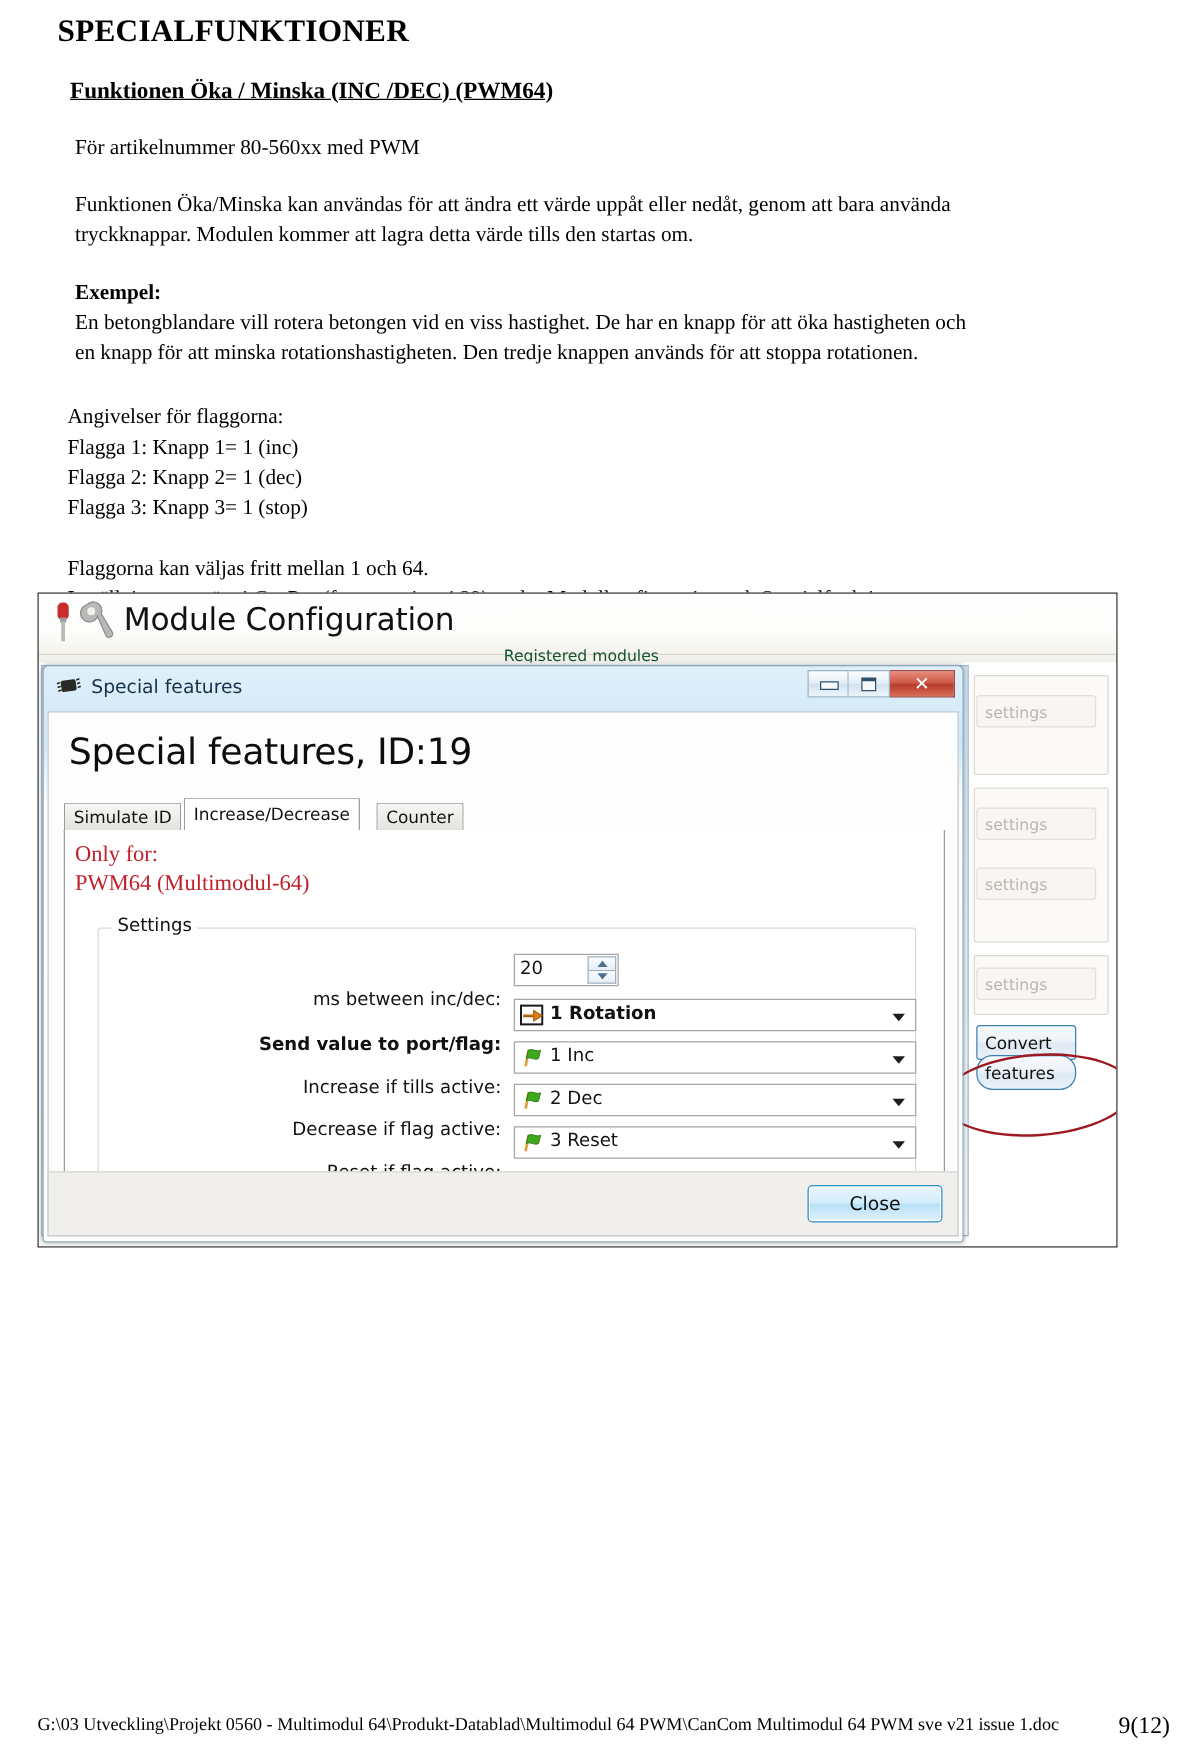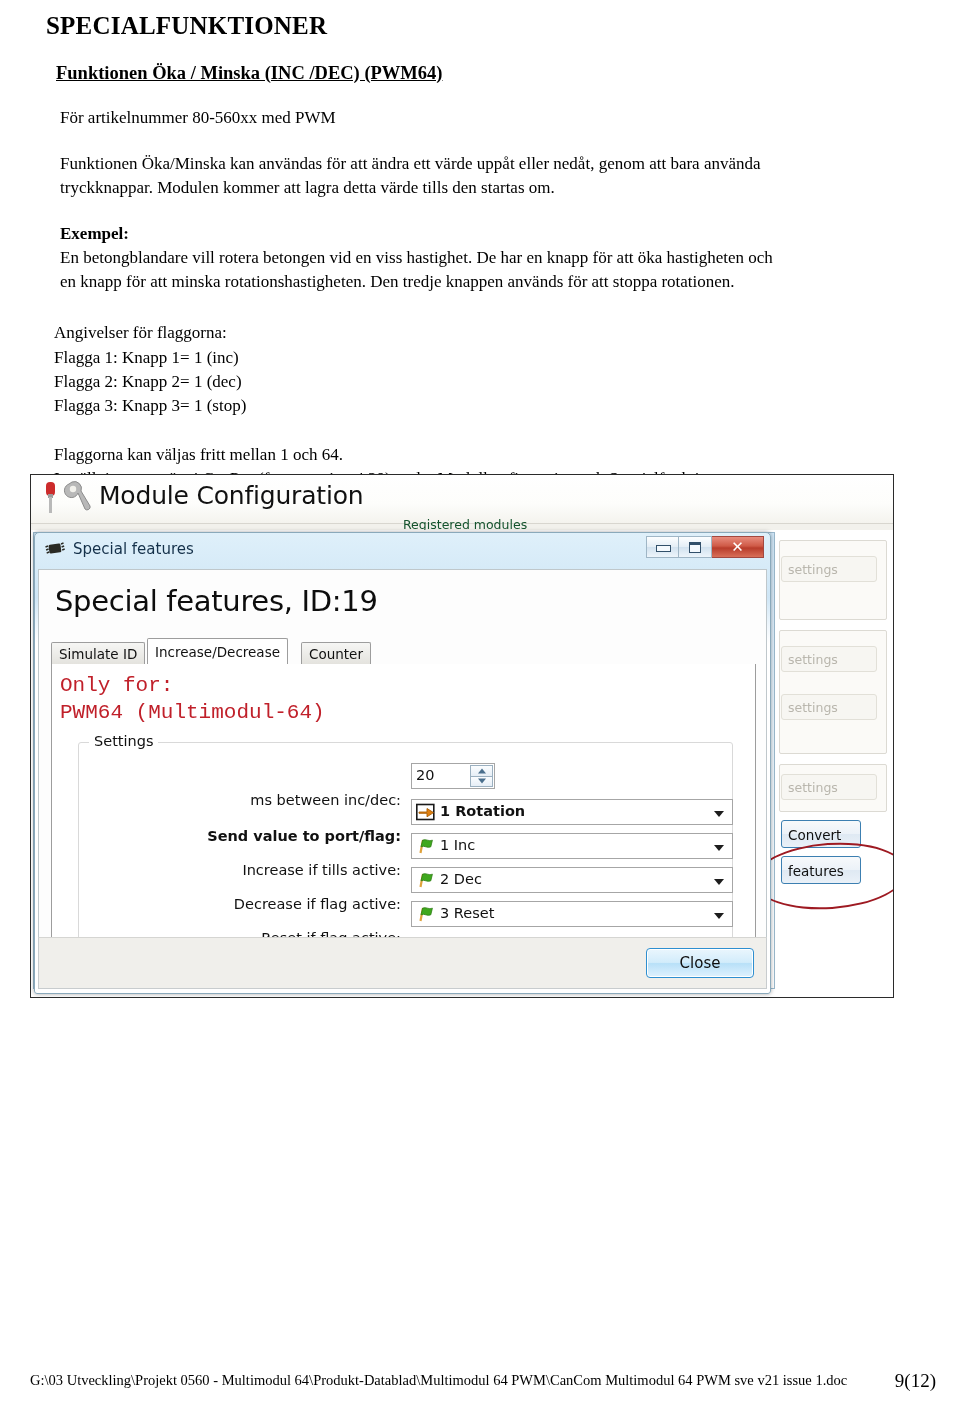--- a/index.html
+++ b/index.html
@@ -163,21 +163,21 @@
     color: #101010;
     font-size: 13.5px;
     line-height: 28px;
     text-indent: 6px;
     box-sizing: border-box;
     white-space: nowrap;
     overflow: hidden;
     font-family: "DejaVu Sans", sans-serif;
   }
   .rb-convert  { top: 286px; }
-  .rb-features { top: 322px; }
+  .rb-features { top: 310px; border-radius: 13px; }
 
   .red-ellipse {
     position: absolute;
     left: 722px;
     top: 368px;
     width: 150px;
     height: 62px;
     border: 2.4px solid #9e1a22;
     border-radius: 50%;
     transform: rotate(-4deg);
@@ -341,23 +341,23 @@
     height: 310px;
     border: 1px solid #9d9d9d;
     border-top: none;
     background: #ffffff;
     box-sizing: border-box;
   }
   .only-for {
     position: absolute;
     left: 8px; top: 8px;
     color: #c0202a;
-    font-size: 21px;
+    font-size: 18px;
     line-height: 1.3;
-    font-family: Liberation Mono, monospace;
+    font-family: Liberation Serif, serif;
   }
 
   
   .settings-gb {
     position: absolute;
     left: 26px;
     top: 78px;
     width: 655px;
     height: 212px;
     border: 1px solid #d9d9d9;

